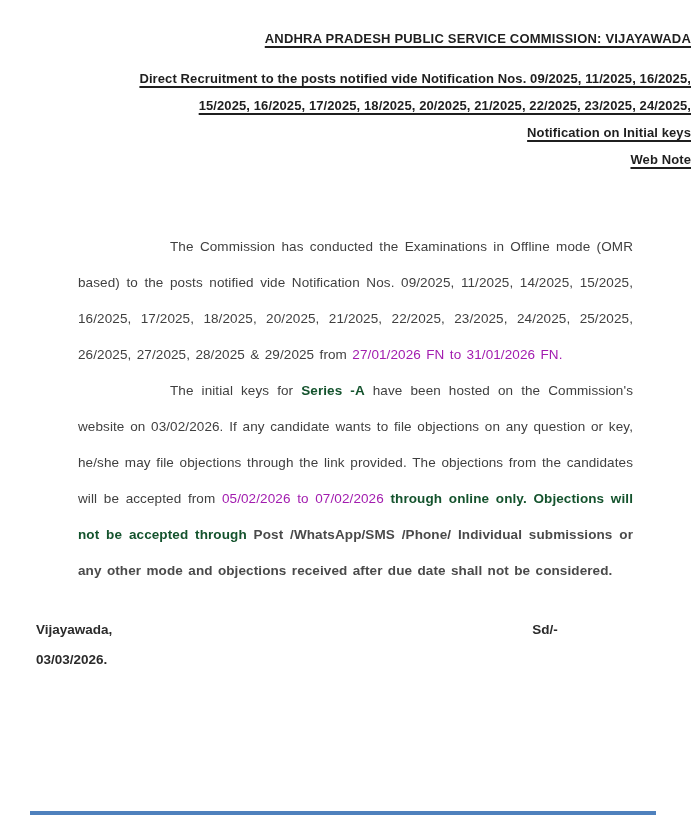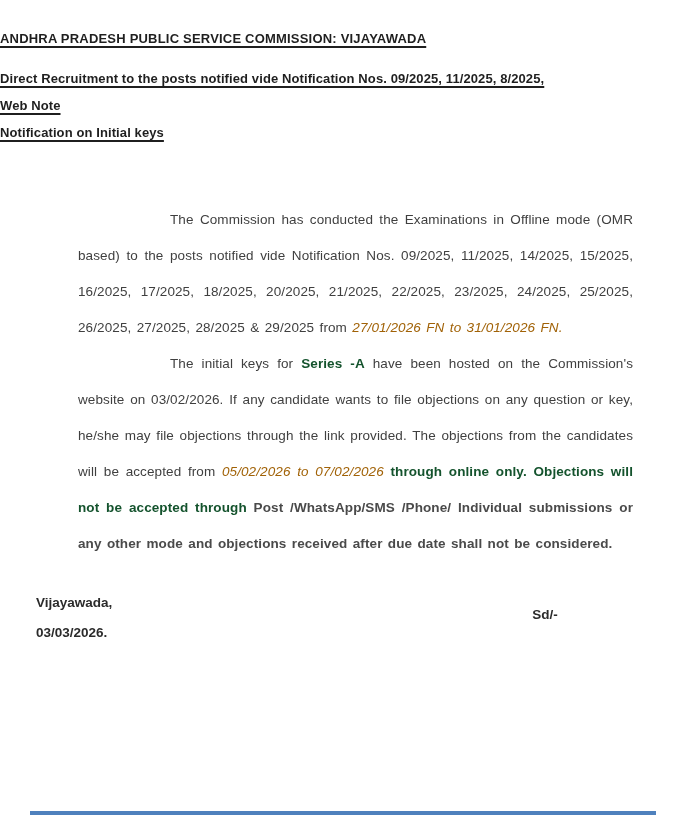--- a/index.html
+++ b/index.html
@@ -6,21 +6,21 @@
   .page {
     position: relative;
     width: 691px;
     height: 820px;
     background: #ffffff;
     font-family: "Liberation Sans", sans-serif;
     overflow: hidden;
     box-sizing: border-box;
   }
   
-  .header { text-align: left; font-weight: bold; color: #1f1f1f; }
+  .header { text-align: right; font-weight: bold; color: #1f1f1f; }
   .title {
     padding-top: 31px;
     font-size: 13px;
     line-height: 16px;
     letter-spacing: 0.2px;
   }
   .title span, .hline span {
     text-decoration: underline;
     text-underline-offset: 3px;
     text-decoration-thickness: 1.5px;
@@ -33,35 +33,35 @@
     font-size: 13.5px;
     line-height: 36px;
     color: #3f3f3f;
     text-align: justify;
     word-spacing: 1.5px;
     letter-spacing: 0.1px;
   }
   .para { margin: 0; text-indent: 92px; }
   .para .dark { color: #14532d; font-weight: bold; }
   .para .graybold { color: #4a4a4a; font-weight: bold; }
-  .para .gray { color: #a16207; font-style: italic; }
+  .para .gray { color: #a21caf; }
   
   .footer {
     position: relative;
     margin-top: 26px;
     padding-left: 36px;
     font-size: 13.5px;
     font-weight: bold;
     color: #2b2b2b;
     line-height: 30px;
   }
   .sig-block {
     position: absolute;
     left: 505px;
-    top: 12px;
+    top: 0;
     width: 80px;
     text-align: center;
   }
   
   .divider {
     position: absolute;
     left: 30px;
     right: 35px;
     bottom: 5px;
     height: 4px;
@@ -72,27 +72,30 @@
 <body>
 
 <div class="page">
 
   <div class="header">
     <div class="title">
       <span>ANDHRA PRADESH PUBLIC SERVICE COMMISSION: VIJAYAWADA</span>
     </div>
     <div class="subhead">
       <div class="hline">
-        <span>Direct Recruitment to the posts notified vide Notification Nos. 09/2025, 11/2025, 8/2025,</span>
+        <span>Direct Recruitment to the posts notified vide Notification Nos. 09/2025, 11/2025, 16/2025,</span>
+      </div>
+      <div class="hline">
+        <span>15/2025, 16/2025, 17/2025, 18/2025, 20/2025, 21/2025, 22/2025, 23/2025, 24/2025,</span>
+      </div>
+      <div class="hline">
+        <span>Notification on Initial keys</span>
       </div>
       <div class="hline">
         <span>Web Note</span>
-      </div>
-      <div class="hline">
-        <span>Notification on Initial keys</span>
       </div>
     </div>
   </div>
 
   <div class="content">
     <p class="para"><span>The Commission has conducted the Examinations in Offline mode (OMR based) to the posts notified vide Notification Nos. 09/2025, 11/2025, 14/2025, 15/2025, 16/2025, 17/2025, 18/2025, 20/2025, 21/2025, 22/2025, 23/2025, 24/2025, 25/2025, 26/2025, 27/2025, 28/2025 &amp; 29/2025 from </span><span class="gray">27/01/2026 FN to 31/01/2026 FN.</span></p>
 
     <p class="para"><span>The initial keys for </span><span class="dark">Series -A</span><span> have been hosted on the Commission's website on 03/02/2026. If any candidate wants to file objections on any question or key, he/she may file objections through the link provided. The objections from the candidates will be accepted from </span><span class="gray">05/02/2026 to 07/02/2026</span><span class="dark"> through online only. Objections will not be accepted through </span><span class="graybold">Post /WhatsApp/SMS /Phone/ Individual submissions or any other mode and objections received after due date shall not be considered.</span></p>
   </div>
 

